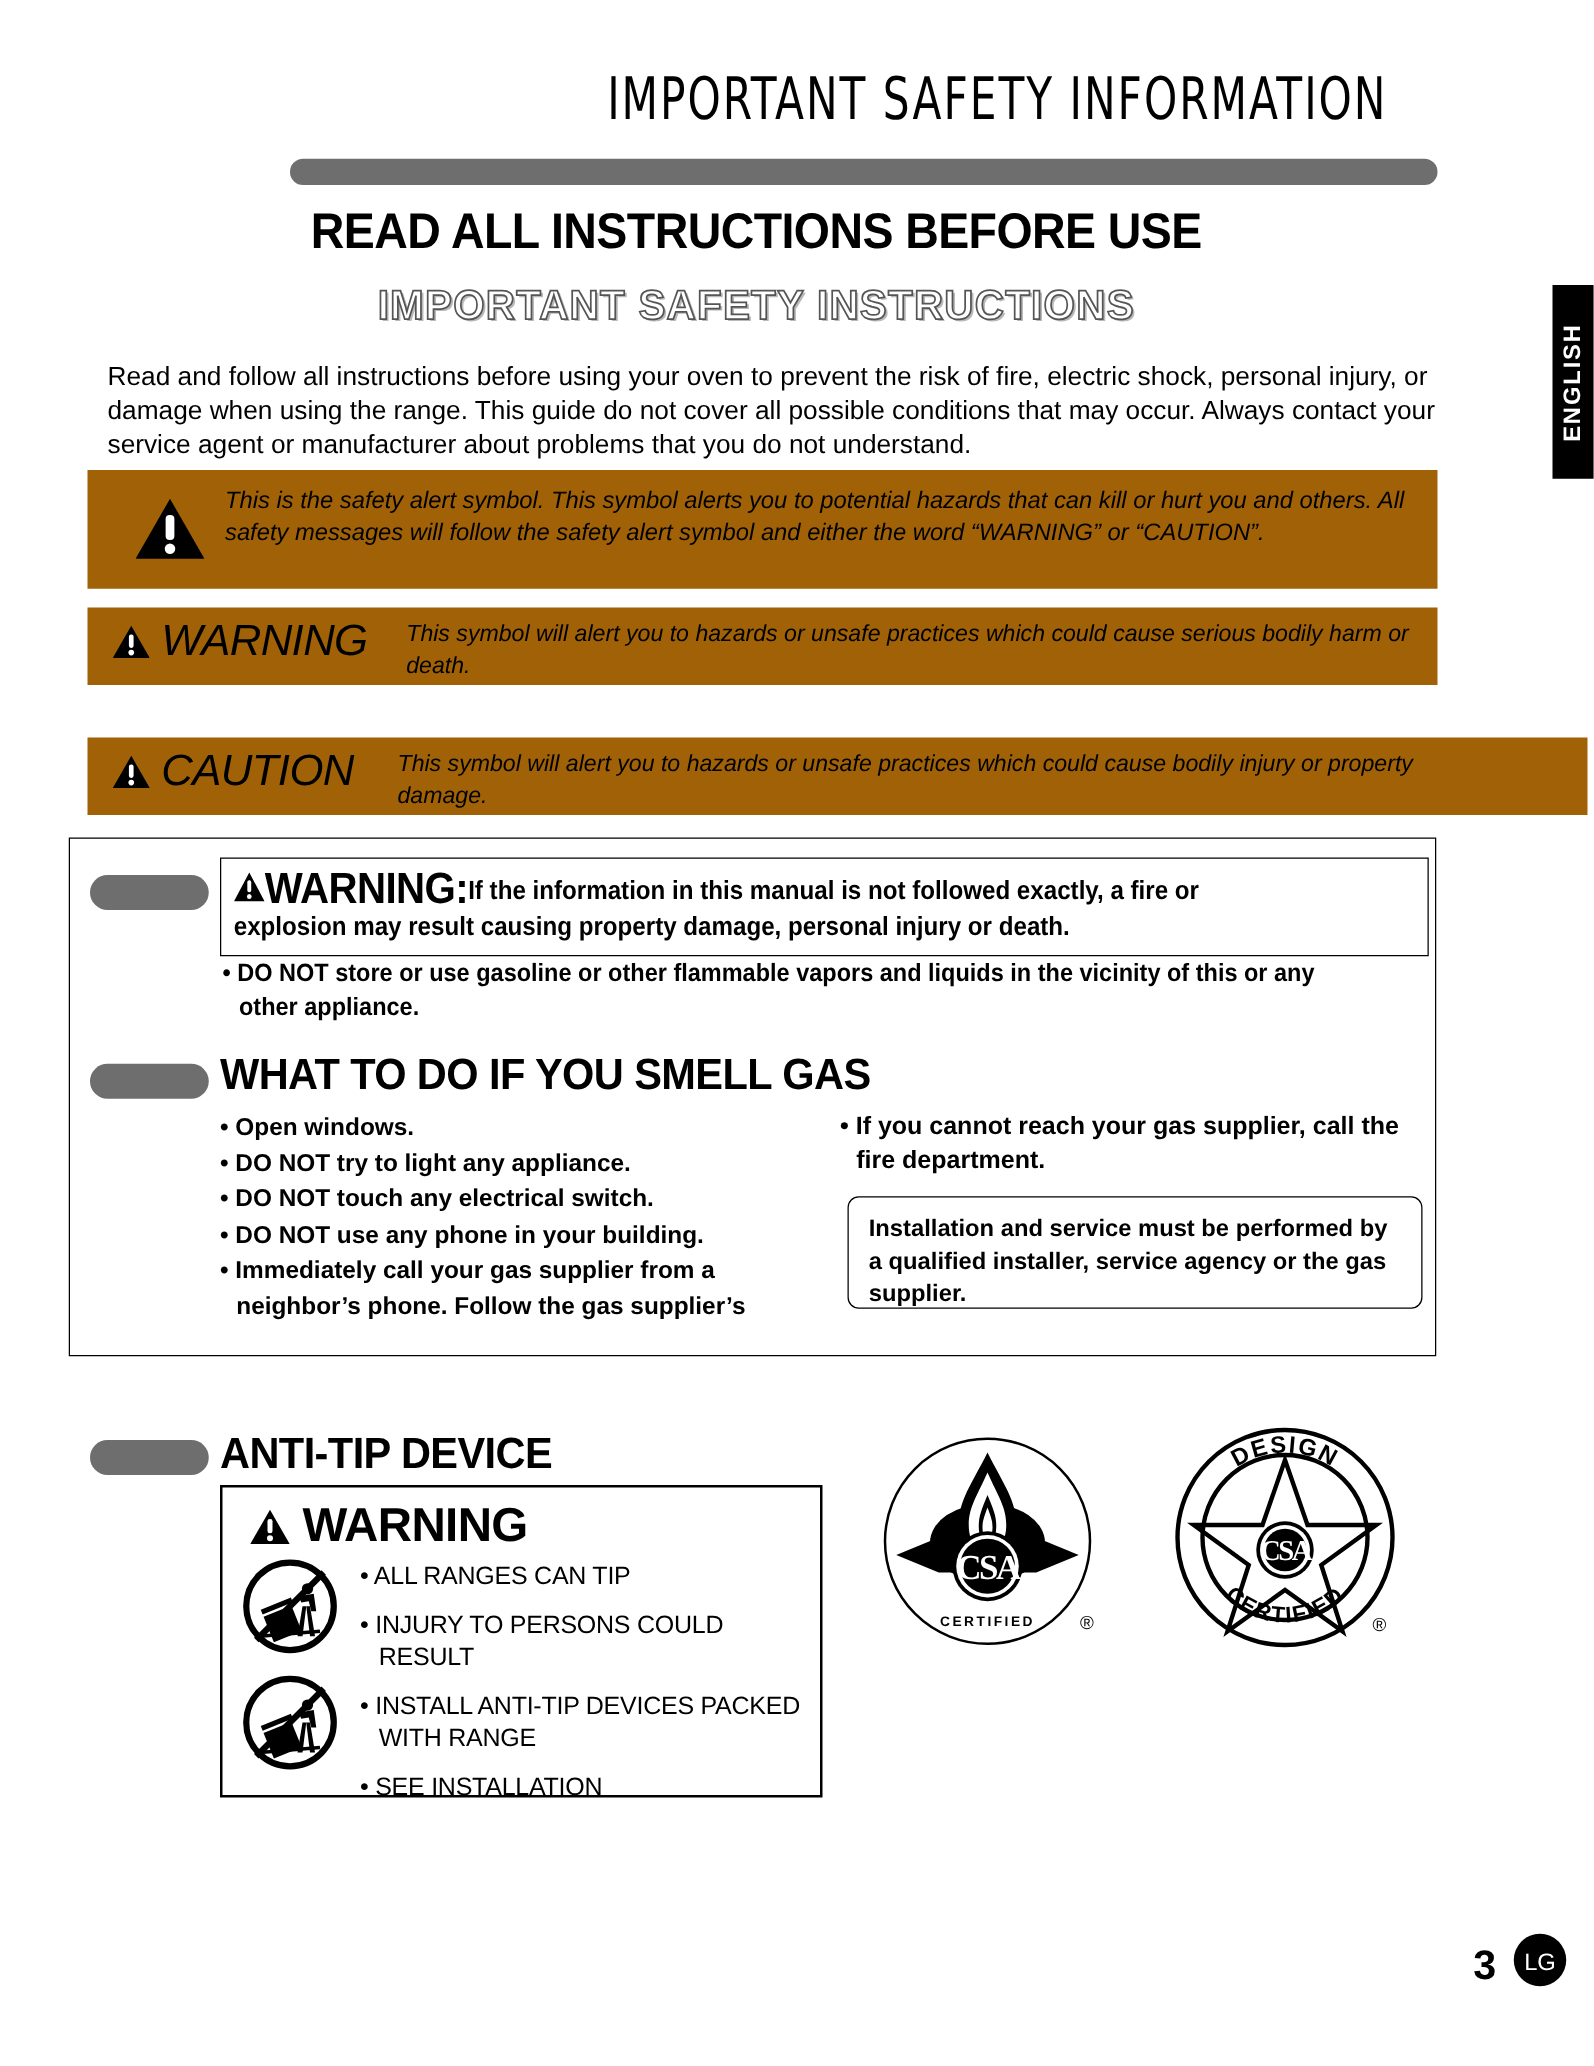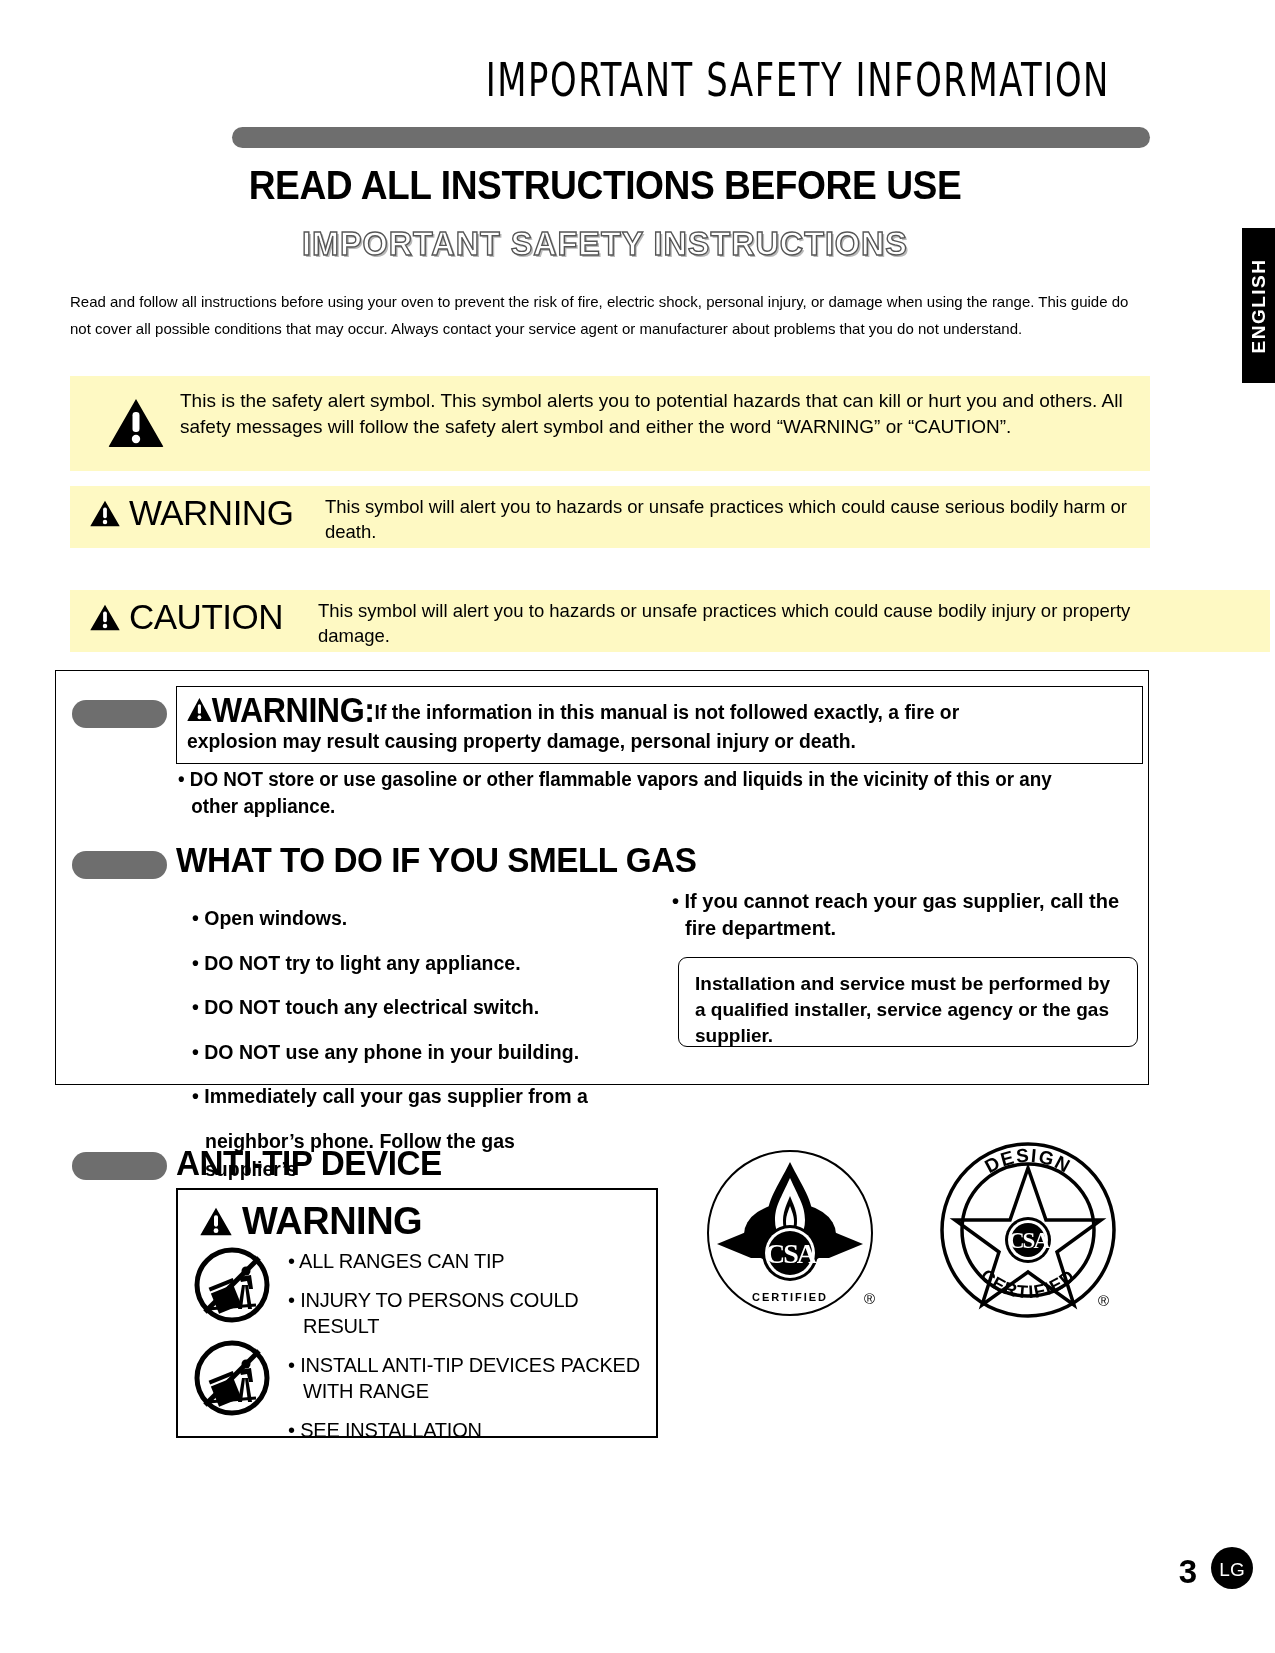--- a/index.html
+++ b/index.html
@@ -47,27 +47,27 @@
   }
   .eng-tab span{
     position:absolute;left:50%;top:50%;
     transform:translate(-50%,-50%) rotate(-90deg);
     color:#fff;font-size:19px;font-weight:bold;letter-spacing:1.5px;
     white-space:nowrap;
   }
 
   
   .intro{
-    position:absolute;left:70px;top:288px;width:1075px;
-    font-size:15px;line-height:27px;
+    position:absolute;left:86px;top:288px;width:1075px;
+    font-size:21px;line-height:27px;
   }
 
   
   .alert-box{
-    position:absolute;background:#fef9c3;
+    position:absolute;background:#a16207;font-style:italic;
   }
   .alert-symbol{left:70px;top:376px;width:1080px;height:95px;}
   .alert-symbol .tri{position:absolute;left:38px;top:22px;}
   .alert-symbol .txt{
     position:absolute;left:110px;top:12px;width:950px;
     font-size:19px;line-height:26px;
   }
 
   .row-warning{left:70px;top:486px;width:1080px;height:62px;}
   .row-caution{left:70px;top:590px;width:1200px;height:62px;}
@@ -126,21 +126,21 @@
     position:absolute;left:176px;top:840px;
     font-size:35px;font-weight:bold;letter-spacing:-0.5px;
     transform:scaleX(0.95);transform-origin:left center;
     white-space:nowrap;
   }
 
   .smell-left{
     position:absolute;left:176px;top:888px;width:450px;
     font-size:19.5px;line-height:28.5px;font-weight:bold;
   }
-  .smell-left li{list-style:none;text-indent:-13px;padding-left:13px;margin:16px;}
+  .smell-left li{list-style:none;text-indent:-13px;padding-left:13px;margin:0;}
   .smell-left ul{margin:0;padding:0;}
 
   .smell-right{
     position:absolute;left:672px;top:888px;width:460px;
     font-size:20px;line-height:27px;font-weight:bold;
   }
   .smell-right .ind{display:block;padding-left:13px;}
 
   .qual-box{
     position:absolute;left:678px;top:957px;width:460px;height:90px;

